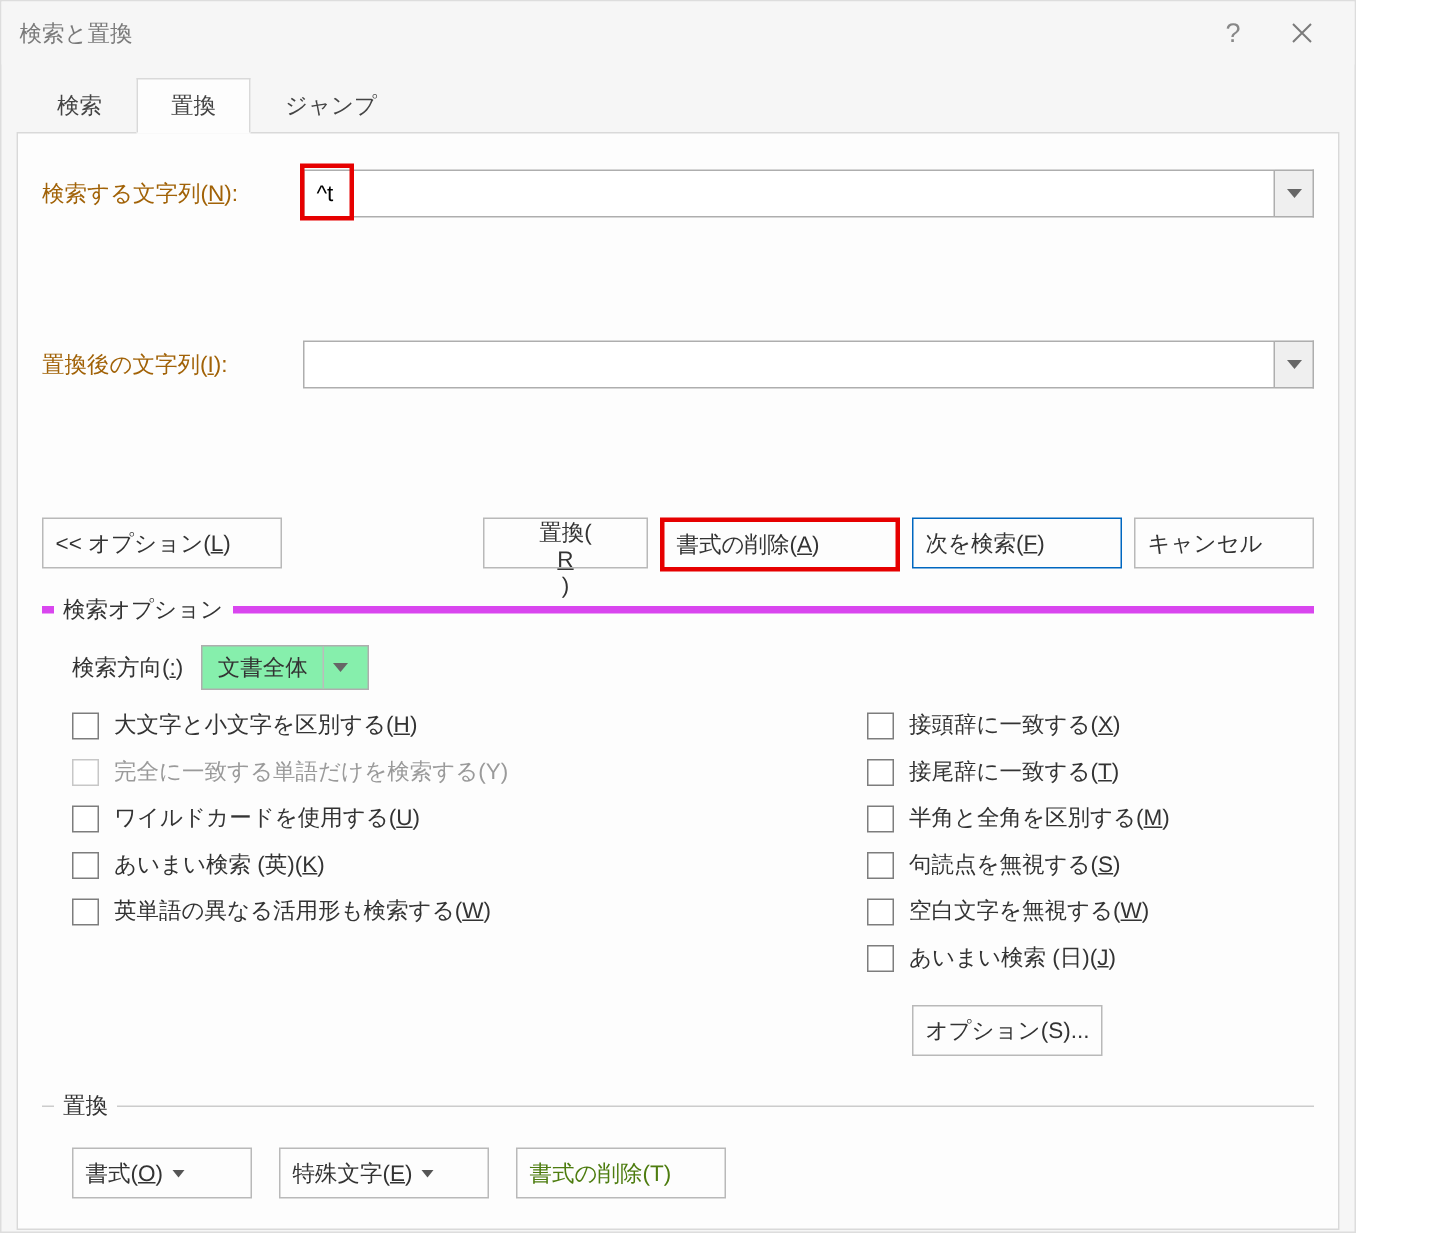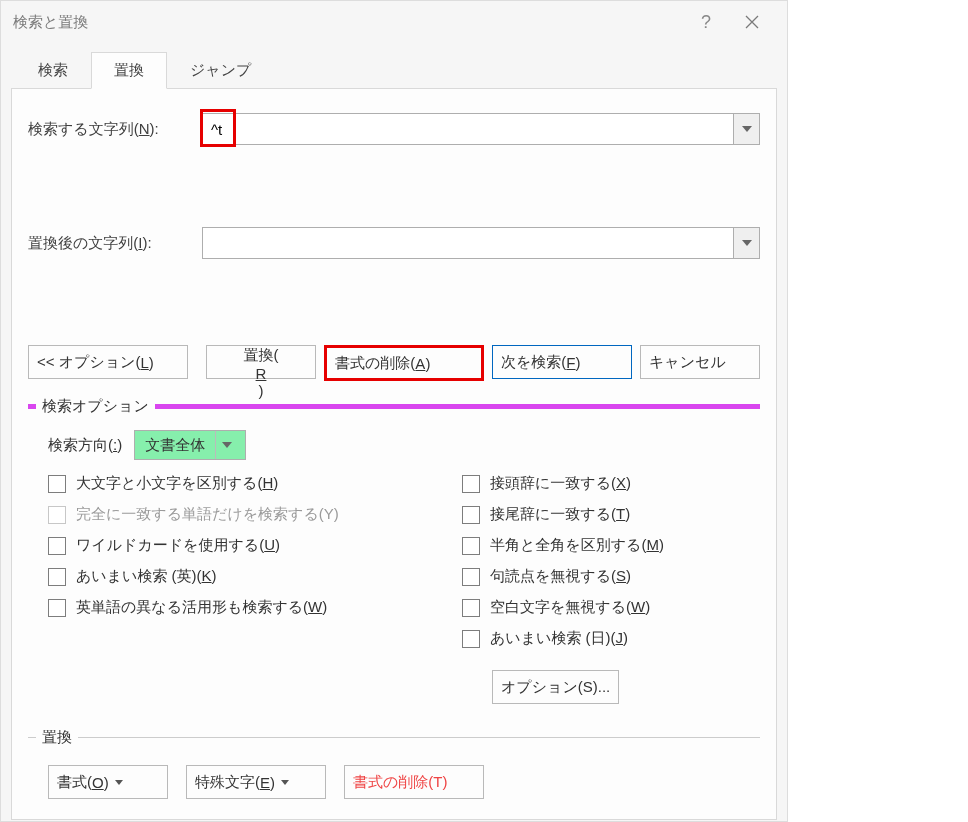--- a/index.html
+++ b/index.html
@@ -4,21 +4,21 @@
 <style>
   * { box-sizing: border-box; }
   body {
     margin: 0;
     font-family: "Yu Gothic UI", "Meiryo", sans-serif;
     font-size: 15px;
     background: #fff;
     color: #333;
   }
   .window {
-    width: 788px;
+    width: 904px;
     height: 822px;
     background: #f6f6f6;
     border: 1px solid #ddd;
     position: relative;
   }
   .titlebar {
     height: 42px;
     display: flex;
     align-items: center;
     padding: 0 12px;
@@ -65,21 +65,21 @@
     position: relative;
   }
   .row {
     display: flex;
     align-items: center;
     gap: 14px;
     margin-bottom: 8px;
   }
   .field-label {
     width: 160px;
-    color: #404040;
+    color: #a16207;
   }
   .underline { text-decoration: underline; }
   .combo-wrap {
     position: relative;
     flex: 1;
     display: flex;
   }
   .combo-input {
     flex: 1;
     height: 32px;
@@ -185,21 +185,21 @@
   .opt-btn-row { margin-top: 10px; margin-left: 30px; }
   fieldset.replace-group {
     border: none;
     border-top: 1px solid #ccc;
     margin: 20px 0 0 0;
     padding: 18px 8px 4px 8px;
   }
   fieldset.replace-group legend { padding: 0 6px; }
   .bottom-row { display: flex; gap: 18px; margin-left: 12px; }
   .btn.small { min-width: 120px; }
-  .btn.disabled { color: #ef4444; cursor: default; }
+  .btn.disabled { color: #4d7c0f; cursor: default; }
   .caret {
     display: inline-block;
     margin-left: 6px;
     width: 0; height: 0;
     border-left: 4px solid transparent;
     border-right: 4px solid transparent;
     border-top: 5px solid #555;
   }
   .chev-down {
     width: 0; height: 0;

